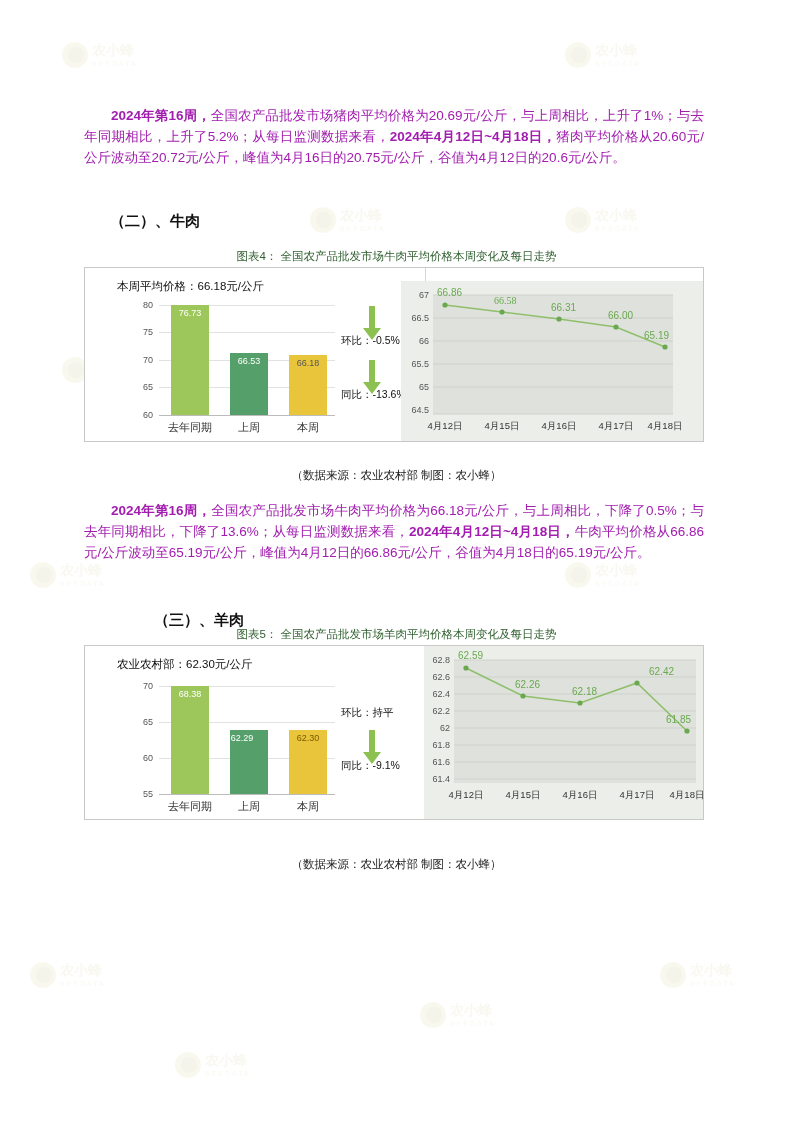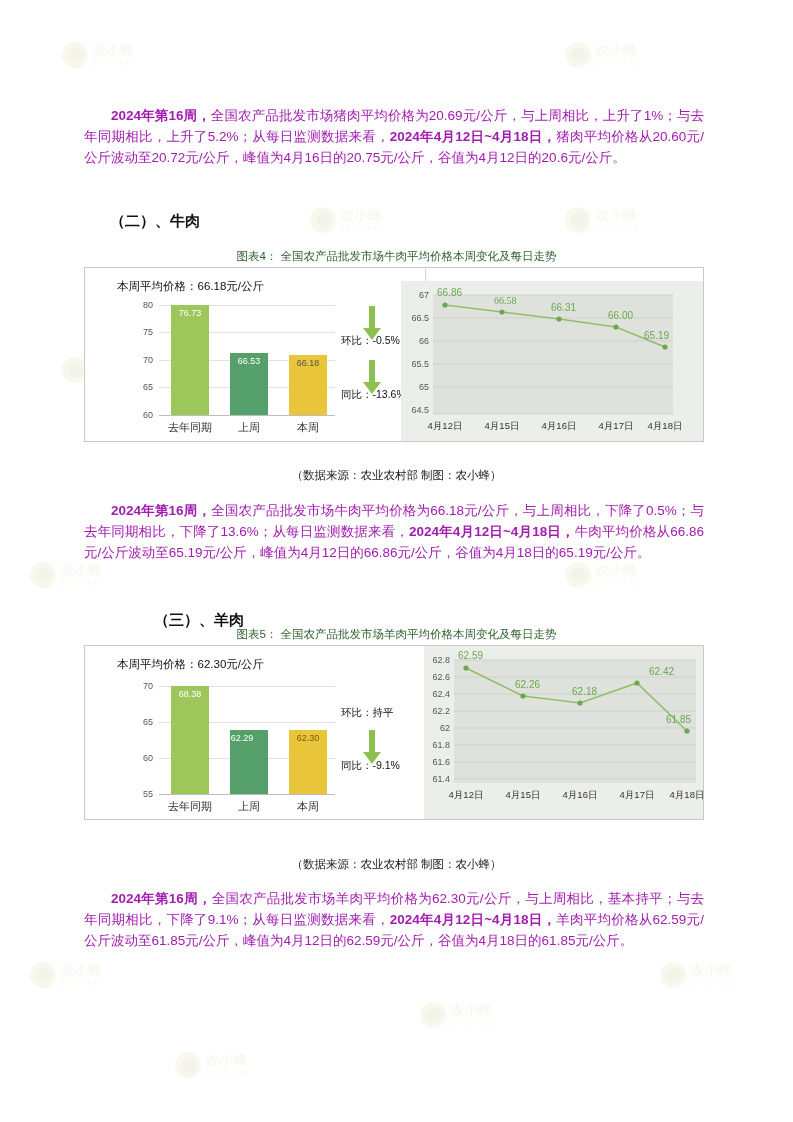--- a/index.html
+++ b/index.html
@@ -235,21 +235,21 @@
     <b>2024年第16周，</b><span>全国农产品批发市场牛肉平均价格为66.18元/公斤，与上周相比，下降了0.5%；与去年同期相比，下降了13.6%；从每日监测数据来看，</span><b>2024年4月12日~4月18日，</b><span>牛肉平均价格从66.86元/公斤波动至65.19元/公斤，峰值为4月12日的66.86元/公斤，谷值为4月18日的65.19元/公斤。</span>
   </div>
 
   <div class="heading" style="left:110px;top:611px;margin-left:44px;">（三）、羊肉</div>
 
   <div class="fig-title" style="left:0;top:627px;">图表5： 全国农产品批发市场羊肉平均价格本周变化及每日走势</div>
 
   <div class="chart-box" style="left:84px;top:645px;width:620px;height:175px;">
 
     <div class="panel-left" style="width:340px;">
-      <div class="avg-label" style="left:32px;top:11px;">本周平均价格：62.30元/公斤</div>
+      <div class="avg-label" style="left:32px;top:11px;">农业农村部：62.30元/公斤</div>
 
       <div class="gridline" style="left:74px;top:40px;width:176px;"></div>
       <div class="gridline" style="left:74px;top:76px;width:176px;"></div>
       <div class="gridline" style="left:74px;top:112px;width:176px;"></div>
       <div class="baseline" style="left:74px;top:148px;width:176px;"></div>
 
       <div class="axis-lbl" style="left:42px;top:35px;">70</div>
       <div class="axis-lbl" style="left:42px;top:71px;">65</div>
       <div class="axis-lbl" style="left:42px;top:107px;">60</div>
       <div class="axis-lbl" style="left:42px;top:143px;">55</div>
@@ -319,17 +319,14 @@
       <div class="r-cat" style="left:14px;top:143px;width:56px;">4月12日</div>
       <div class="r-cat" style="left:71px;top:143px;width:56px;">4月15日</div>
       <div class="r-cat" style="left:128px;top:143px;width:56px;">4月16日</div>
       <div class="r-cat" style="left:185px;top:143px;width:56px;">4月17日</div>
       <div class="r-cat" style="left:235px;top:143px;width:56px;">4月18日</div>
     </div>
   </div>
 
   <div class="src-note" style="left:0;top:857px;">（数据来源：农业农村部 制图：农小蜂）</div>
 
-  <div class="para" style="left:84px;top:888px;width:620px;text-indent:2em;">
-    <b>2024年第16周，</b><span>全国农产品批发市场羊肉平均价格为62.30元/公斤，与上周相比，基本持平；与去年同期相比，下降了9.1%；从每日监测数据来看，</span><b>2024年4月12日~4月18日，</b><span>羊肉平均价格从62.59元/公斤波动至61.85元/公斤，峰值为4月12日的62.59元/公斤，谷值为4月18日的61.85元/公斤。</span>
-  </div>
 
 </div>
 
 </body></html>

